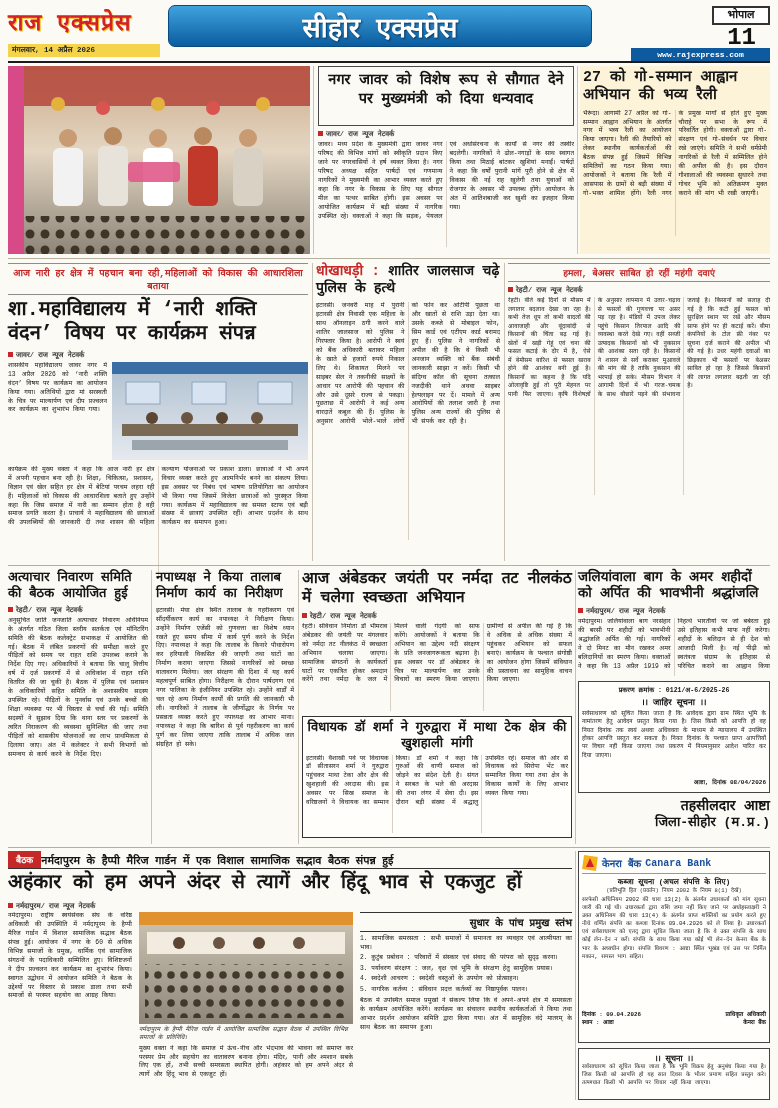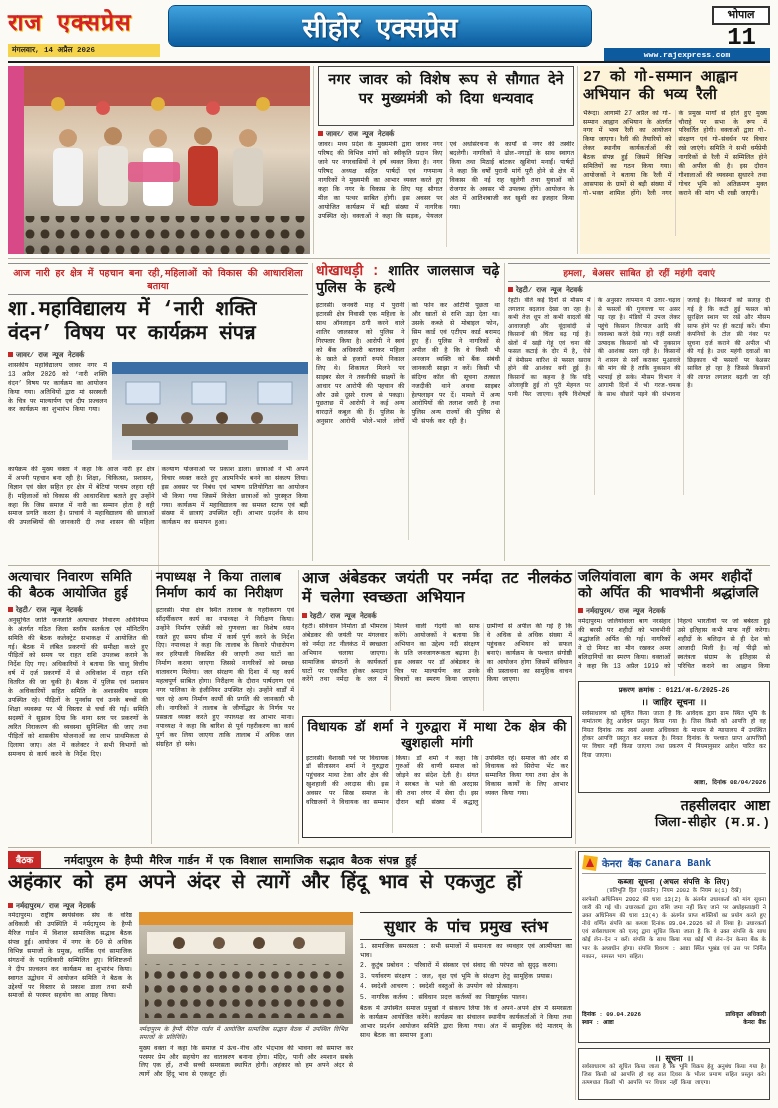--- a/index.html
+++ b/index.html
@@ -26,39 +26,39 @@
   .body-text{font-size:6.3px;line-height:1.42;text-align:justify;color:#222;overflow:hidden;}
   .cols2{column-count:2;column-gap:7px;column-rule:1px solid #d6d1c4;}
   .cols3{column-count:3;column-gap:7px;column-rule:1px solid #d6d1c4;}
   .caption{font-size:6px;font-style:italic;color:#333;line-height:1.3;}
   .adbox{border:1.2px solid #444;background:#fffefb;padding:3px;overflow:hidden;}
   .vrule{position:absolute;width:1px;background:#c8c3b4;}
   .hrule{position:absolute;height:1px;background:#b4af9f;}
   .signline{font-weight:bold;text-align:right;line-height:1.2;}
   .pillar-item{font-size:6.3px;line-height:1.35;text-align:justify;margin-bottom:2px;color:#222;}
   .pillar-title{border-top:1.5px solid #333;border-bottom:1.5px solid #333;font-weight:bold;
-                font-size:16px;text-align:center;padding:2px 0;margin-bottom:3px;}
-  .striptab{background:#c62828;color:#fff;font-size:9px;font-weight:bold;padding:2px 8px;margin-right:23px;flex:0 0 auto;}
+                font-size:10px;text-align:right;padding:2px 0;margin-bottom:3px;}
+  .striptab{background:#c62828;color:#fff;font-size:9px;font-weight:bold;padding:2px 8px;margin-right:0;flex:0 0 auto;}
   svg{display:block;}
 </style>
 </head>
 <body>
 
 <div class="page">
 
   <div class="abs" style="left:8px;top:6px;width:152px;height:36px;">
     <div class="brand">राज एक्सप्रेस</div>
   </div>
   <div class="abs dateline" style="left:8px;top:44px;width:152px;height:13px;">मंगलवार, 14 अप्रैल 2026</div>
   <div class="abs banner" style="left:168px;top:5px;width:424px;height:42px;">
     <span>सीहोर एक्सप्रेस</span>
   </div>
   <div class="abs citybox" style="right:8px;top:6px;width:58px;height:19px;">भोपाल</div>
   <div class="abs pagenum" style="right:22px;top:24px;">11</div>
-  <div class="abs webstrip" style="right:8px;top:48px;width:166px;height:13px;">
+  <div class="abs webstrip" style="right:8px;top:48px;width:139px;height:13px;">
     <span>www.rajexpress.com</span>
   </div>
   <div class="abs" style="left:8px;right:8px;top:61px;border-top:2.5px solid #1b1b1b;"></div>
 
   <div class="abs" style="left:8px;top:66px;width:302px;height:188px;">
     <svg width="302" height="188" viewBox="0 0 302 188" preserveAspectRatio="none">
       <defs>
         <linearGradient id="gA" x1="0" y1="0" x2="0" y2="1">
           <stop offset="0" stop-color="#caa98a"></stop>
             <stop offset="0.45" stop-color="#e4d6c2"></stop>

